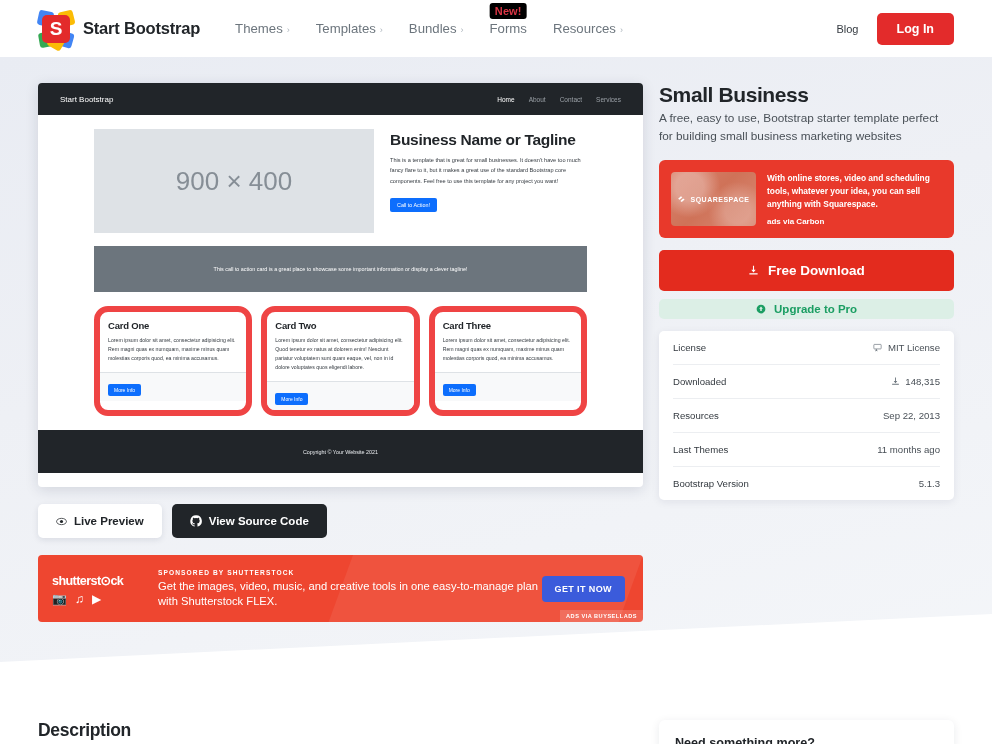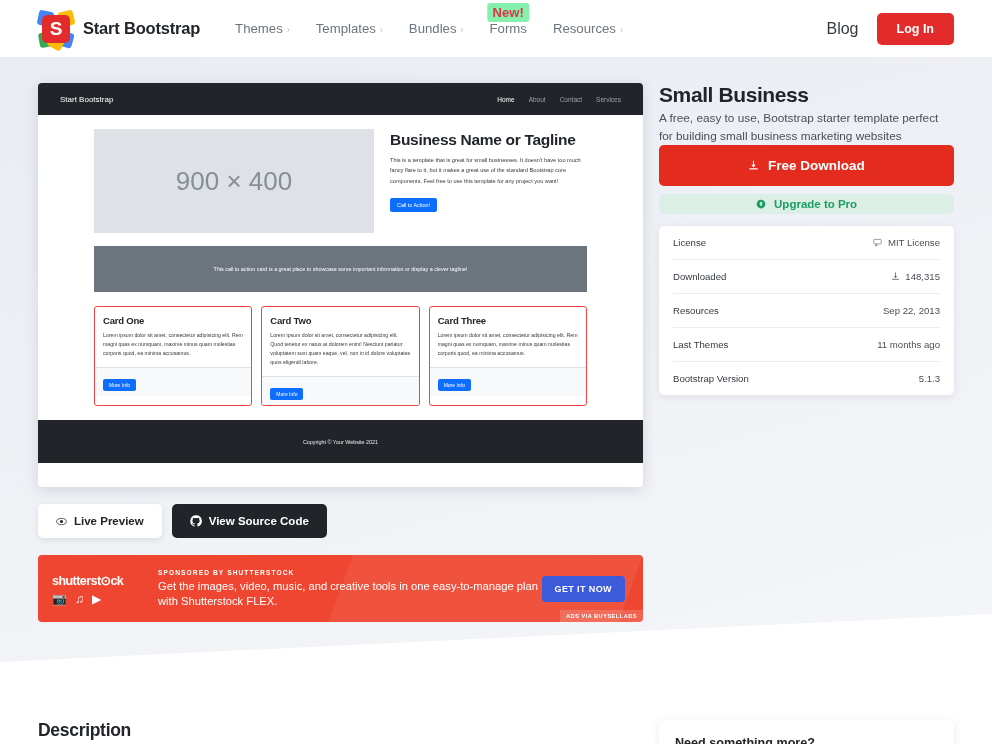--- a/index.html
+++ b/index.html
@@ -50,27 +50,27 @@
     padding: 6px 13px;
     font-size: 13.2px;
     color: #6c757d;
     white-space: nowrap;
     cursor: pointer;
   }
   .nav-item .chev { font-size: 9px; margin-left: 4px; color: #adb5bd; }
   .nav-badge {
     position: absolute;
     top: -12px; left: 50%; transform: translateX(-50%);
-    background: #86efac; color: #dc3545;
-    font-size: 13px; font-weight: bold;
+    background: #000000; color: #dc3545;
+    font-size: 11px; font-weight: bold;
     padding: 2px 5px; border-radius: 3px;
     letter-spacing: .1px;
   }
   .nav-right { margin-left: auto; display: flex; align-items: center; gap: 18px; }
-  .nav-blog { font-size: 16px; color: #343a40; cursor: pointer; }
+  .nav-blog { font-size: 11px; color: #343a40; cursor: pointer; }
   .btn-login {
     background: #e32b2b; color: #fff; border: none;
     font-size: 12.5px; font-weight: bold;
     padding: 9px 20px; border-radius: 5px; cursor: pointer;
     font-family: "Liberation Sans", sans-serif;
   }
 
   
   .hero {
     position: relative;
@@ -117,21 +117,21 @@
   }
   .cta-card {
     margin: 13px 56px 0 56px;
     background: #6c757d; color: #fff;
     height: 46px;
     display: flex; align-items: center; justify-content: center;
     font-size: 5.4px;
   }
   .cards-row { display: flex; gap: 9px; margin: 14px 56px 0 56px; }
   .card {
-    flex: 1; border: 1px solid #ef4444; border-radius: 3px; overflow: hidden;
+    flex: 1; border: 6px solid #ef4444; border-radius: 14px; overflow: hidden;
     background: #fff;
   }
   .card-body { padding: 8px 8px 9px 8px; }
   .card-title { font-size: 9.5px; font-weight: bold; color: #212529; margin-bottom: 5px; letter-spacing: -.2px; }
   .card-text { font-size: 5.2px; line-height: 1.75; color: #343a40; }
   .card-foot { border-top: 1px solid #dee2e6; background: #f8f9fa; padding: 5px 8px; }
   .card-foot span {
     display: inline-block; background: #0d6efd; color: #fff;
     font-size: 5px; padding: 3px 6px; border-radius: 2px;
   }
@@ -207,21 +207,21 @@
       radial-gradient(circle at 78% 72%, rgba(255,255,255,.22) 0 16%, transparent 38%),
       linear-gradient(135deg, #d9816c 0%, #cf7258 48%, #d98a74 100%);
     display: flex; align-items: center; justify-content: center; gap: 4px;
     color: #fff; font-size: 7px; font-weight: bold; letter-spacing: .5px;
   }
   .carbon-body { flex: 1; }
   .carbon-text { font-size: 8.4px; font-weight: bold; line-height: 1.5; }
   .carbon-by { font-size: 8px; font-weight: bold; margin-top: 7px; }
 
   .btn-download {
-    display: block; width: 100%; 
+    display: block; width: 100%; margin-top: 12px;
     background: #e32b1e; color: #fff; border: none;
     font-size: 13.5px; font-weight: bold;
     padding: 13px 0; border-radius: 5px; cursor: pointer;
     font-family: "Liberation Sans", sans-serif;
   }
   .btn-pro {
     display: block; width: 100%; margin-top: 8px;
     background: #dcefe6; color: #1b9e63; border: none;
     font-size: 11.5px; font-weight: bold;
     padding: 4px 0; border-radius: 5px; cursor: pointer;
@@ -396,20 +396,32 @@
         </div>
         <button class="ss-cta">GET IT NOW</button>
         <div class="ss-credit">ADS VIA BUYSELLADS</div>
       </div>
     </div>
 
     <div class="hero-right">
       <div class="tpl-title">Small Business</div>
       <div class="tpl-sub">A free, easy to use, Bootstrap starter template perfect for building small business marketing websites</div>
 
+      <div class="carbon-ad">
+        <div class="carbon-img">
+          <svg width="9" height="9" viewBox="0 0 16 16">
+            <path fill="#ffffff" d="M2 6.5 L7 2 L9.5 4 L4.5 8.5 Z M6 10.5 L11 6 L13.5 8 L8.5 12.5 Z"></path>
+          </svg>
+          <span>SQUARESPACE</span>
+        </div>
+        <div class="carbon-body">
+          <div class="carbon-text">With online stores, video and scheduling tools, whatever your idea, you can sell anything with Squarespace.</div>
+          <div class="carbon-by">ads via Carbon</div>
+        </div>
+      </div>
 
       <button class="btn-download">
         <svg width="11" height="11" viewBox="0 0 16 16" style="vertical-align:-1px;margin-right:5px">
           <path fill="#ffffff" d="M7.2 1h1.6v6h2.4L8 11 4.8 7h2.4z"></path>
           <rect x="2" y="12" width="12" height="1.8" fill="#ffffff"></rect>
         </svg>
         <span>Free Download</span>
       </button>
 
       <button class="btn-pro">

